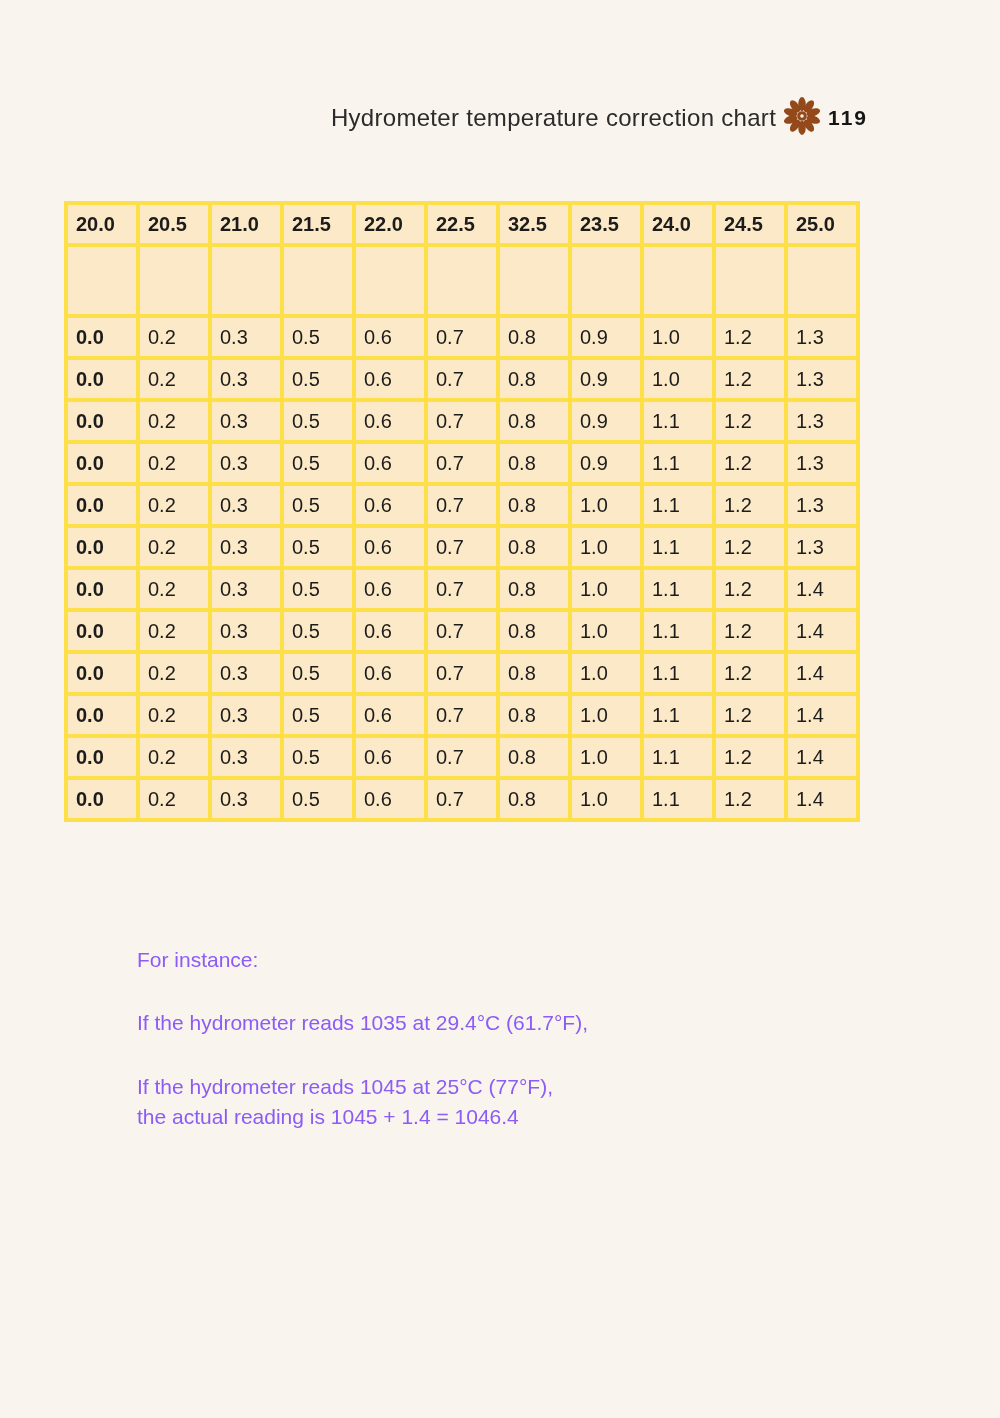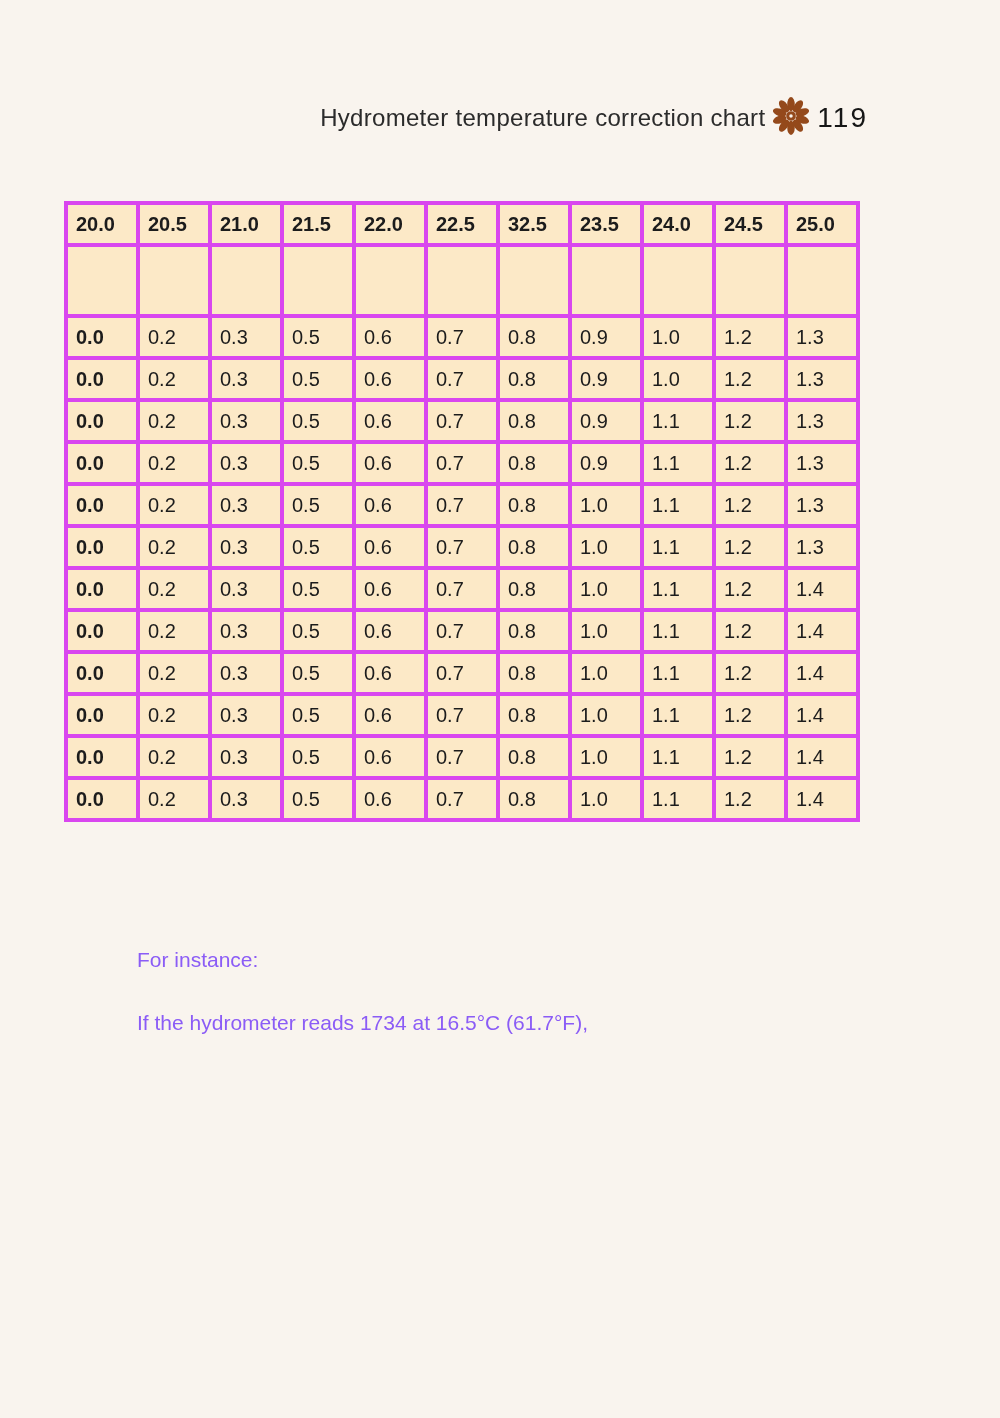--- a/index.html
+++ b/index.html
@@ -25,34 +25,34 @@
   }
   .page-title {
     font-size: 24px;
     font-weight: 400;
     color: #2B2B2B;
     letter-spacing: 0.3px;
     white-space: nowrap;
   }
   .flower { width: 44px; height: 44px; flex: 0 0 auto; }
   .page-number {
-    font-size: 28px;
-    font-weight: 400;
+    font-size: 21px;
+    font-weight: 700;
     color: #161616;
     letter-spacing: 2px;
   }
 
   
   .chart-table {
     position: absolute;
     left: 64px;
     top: 201px;
     border-collapse: separate;
     border-spacing: 4px;
-    background: #d946ef;
+    background: #fde047;
     table-layout: fixed;
   }
   .chart-table td {
     width: 60px;
     height: 38px;
     background: #FCE9C7;
     font-size: 20px;
     color: #1C1C1C;
     padding: 0 0 0 8px;
     vertical-align: middle;
@@ -282,15 +282,19 @@
         <td>1.1</td>
         <td>1.2</td>
         <td>1.4</td>
       </tr>
     </tbody>
 </table>
 
 <div class="examples">
   <div class="heading">For instance:</div>
   <p>
-    <span>If the hydrometer reads 1734 at 16.5°C (61.7°F),</span><br>
+    <span>If the hydrometer reads 1035 at 29.4°C (61.7°F),</span><br>
+  </p>
+  <p>
+    <span>If the hydrometer reads 1045 at 25°C (77°F),</span><br>
+    <span>the actual reading is 1045 + 1.4 = 1046.4</span>
   </p>
 </div>
 
 </body></html>

